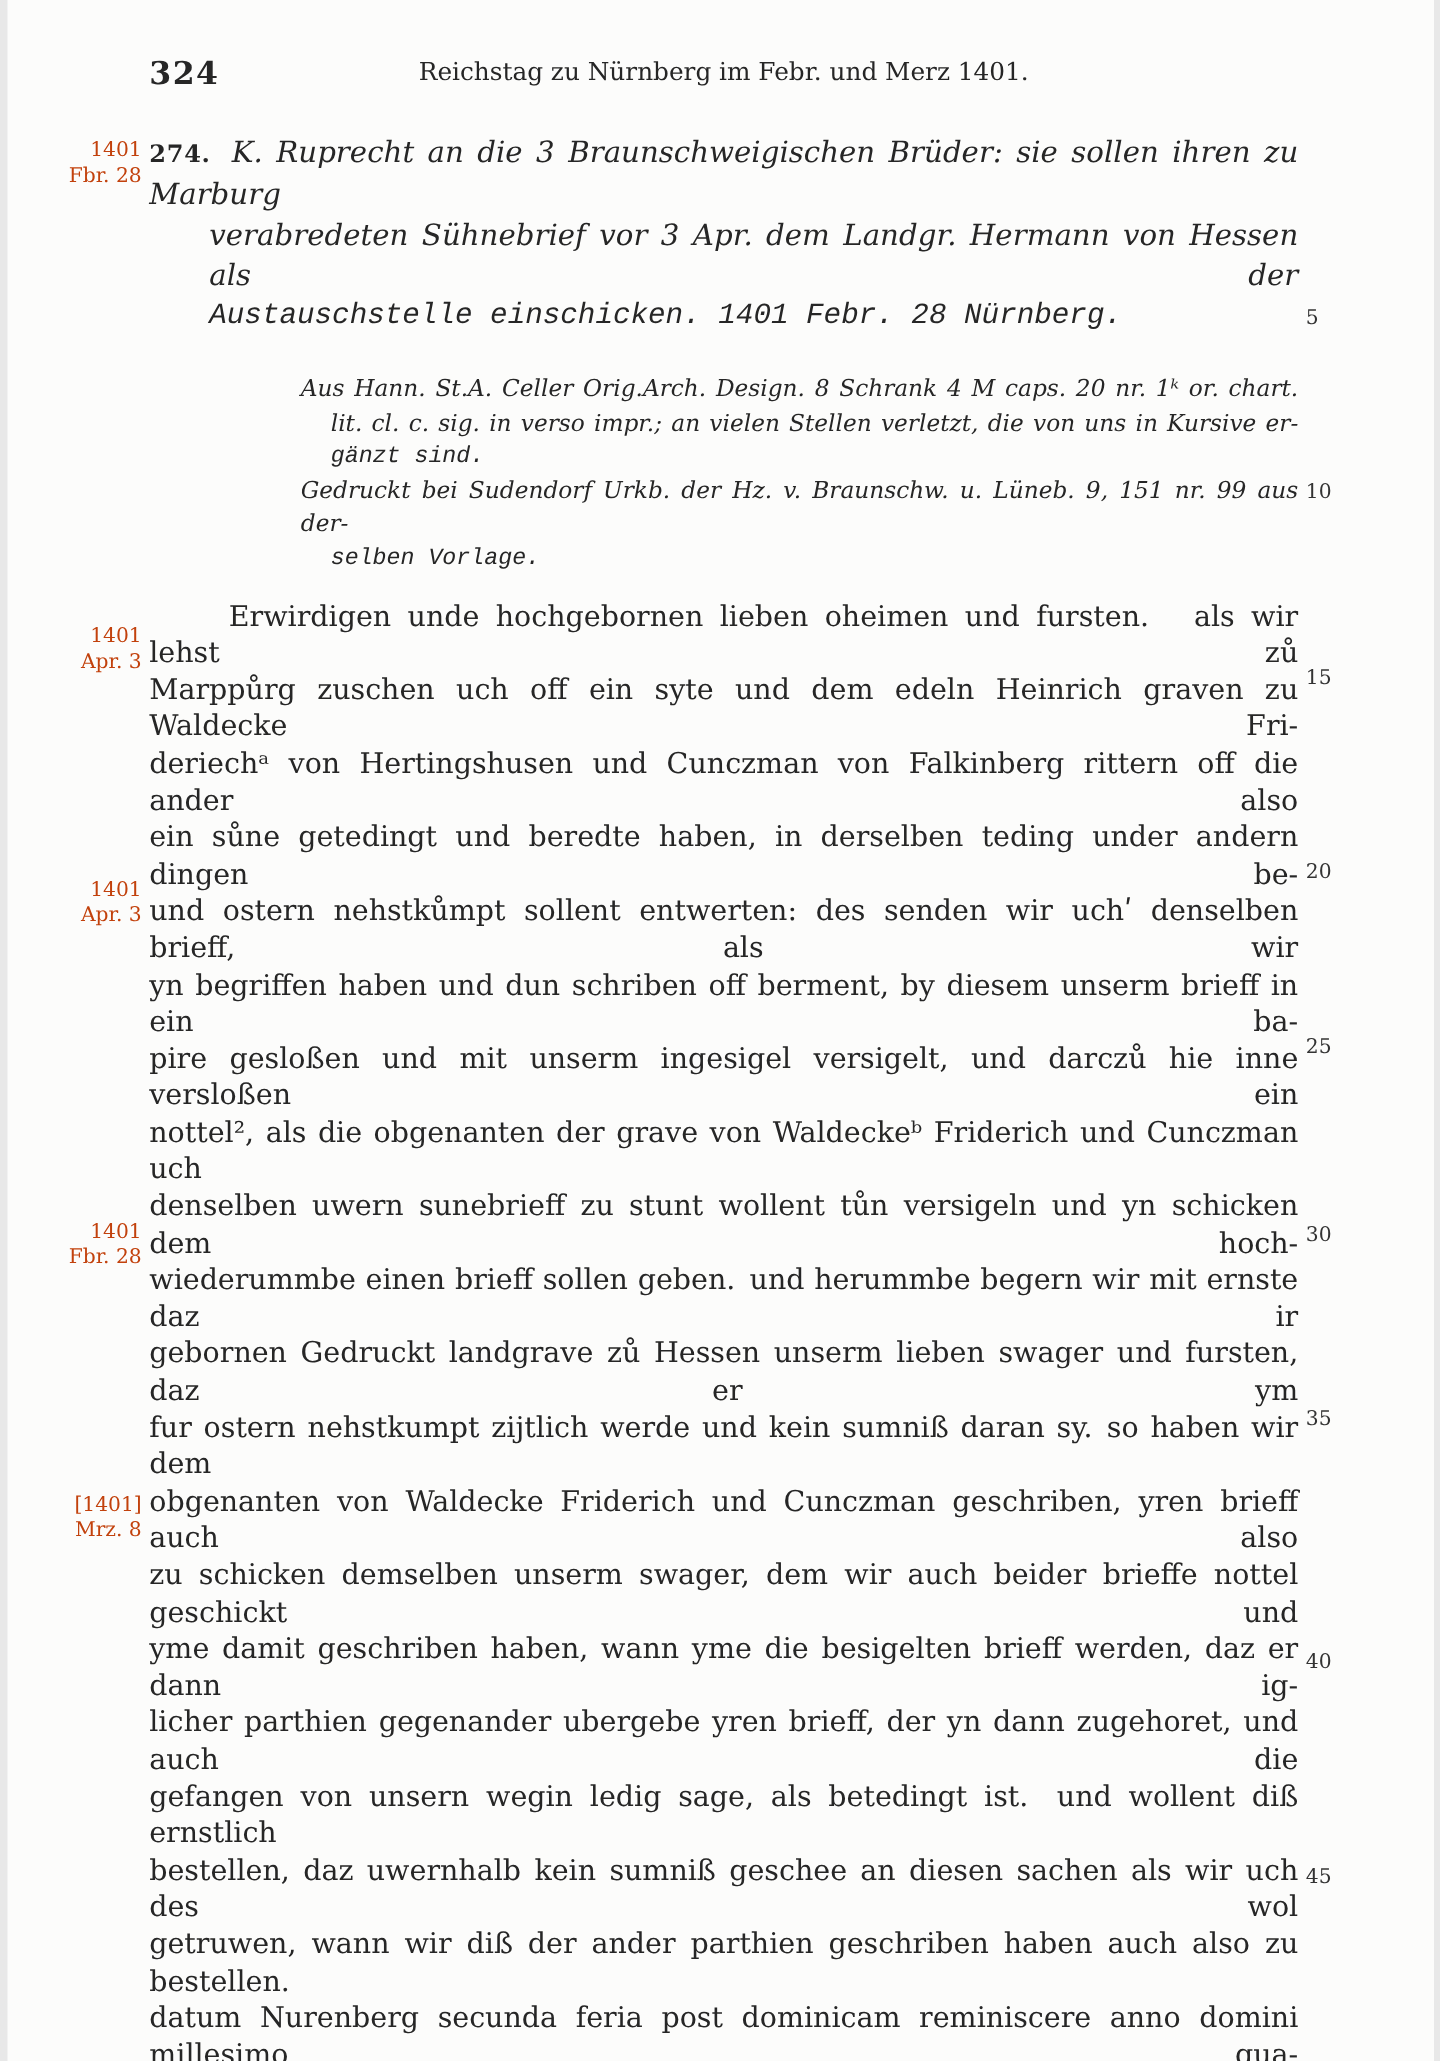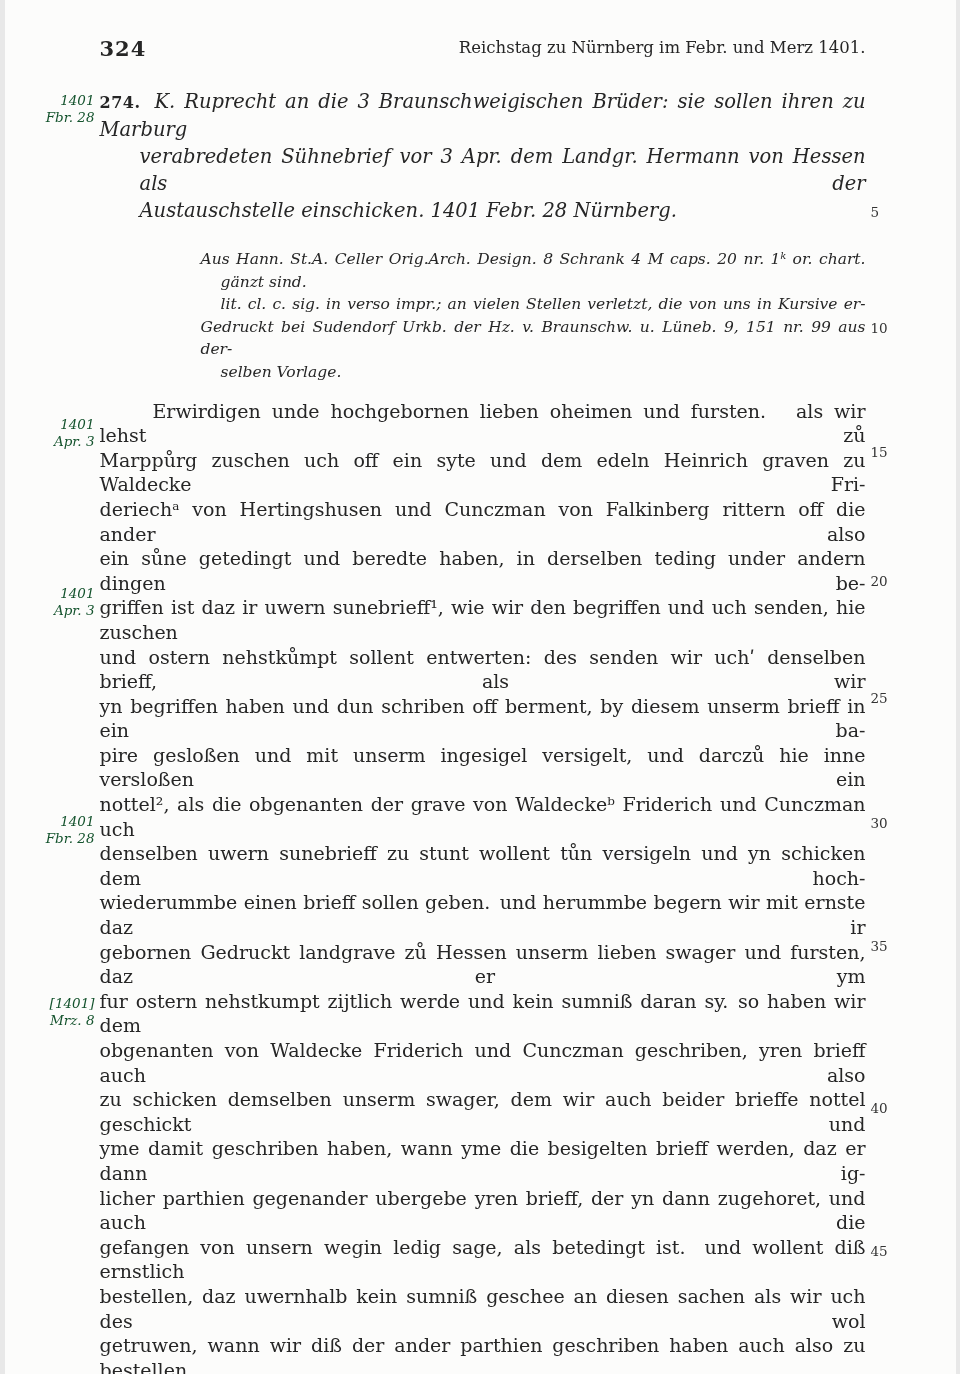--- a/index.html
+++ b/index.html
@@ -5,45 +5,45 @@
 <style>
   html,body { margin:0; padding:0; background:#e8e8e8; }
   .page {
     position:relative; width:951px; height:1374px; margin:0 auto;
     background:#fcfcfb; color:#262626; overflow:hidden;
     font-family:"DejaVu Serif","Liberation Serif",serif;
   }
   
   .header { position:absolute; top:36px; left:95px; width:766px; }
   .pagenum { position:absolute; left:0; top:0; font-size:21px; font-weight:bold; letter-spacing:1px; }
-  .running-title { text-align:right; font-size:16.5px; padding-top:2px; }
+  .running-title { text-align:center; font-size:16.5px; padding-top:2px; }
 
   
   .text-col { position:absolute; left:95px; top:88px; width:766px; }
 
   .just { text-align:justify; text-align-last:justify; }
-  .left { text-align:left; text-align-last:left; }
+  .left { text-align:left; text-align-last:left;font-family:Liberation Mono, monospace; }
 
   
   .heading { font-size:19.5px; line-height:27px; font-style:italic; }
   .h-num { font-style:normal; font-weight:bold; font-size:16px; letter-spacing:0.5px; margin-right:14px; }
   .h-cont { margin-left:40px; }
   .h-last { margin-left:40px; }
 
   
   .source { font-size:15.5px; line-height:22.6px; font-style:italic; margin-top:24px; }
   .src-first { margin-left:101px; }
   .src-cont  { margin-left:121px; }
 
   
   .body { font-size:19px; line-height:24.6px; margin-top:0; }
   .indent { text-indent:53px; }
 
   
-  .margin-note { position:absolute; left:18px; width:72px; text-align:right; font-size:13.5px; font-style:italic; line-height:16.5px; color:#14532d; }
+  .margin-note { position:absolute; left:18px; width:72px; text-align:right; font-size:13.5px; line-height:16.5px; color:#c2410c; }
   .line-no { position:absolute; left:866px; font-size:13.5px; color:#333; }
 </style>
 </head>
 <body>
 
 <div class="page">
 
   <div class="header">
     <span class="pagenum">324</span>
     <div class="running-title">Reichstag zu Nürnberg im Febr. und Merz 1401.</div>
@@ -88,34 +88,33 @@
       </div>
       <div class="h-cont">
 
       <div class="just">verabredeten Sühnebrief vor 3 Apr. dem Landgr. Hermann von Hessen als der</div>
         </div>
       <div class="h-last left">Austauschstelle einschicken. 1401 Febr. 28 Nürnberg.</div>
     </div>
 
     <div class="source">
       <div class="src-first just">Aus Hann. St.A. Celler Orig.Arch. Design. 8 Schrank 4 M caps. 20 nr. 1ᵏ or. chart.</div>
+      <div class="src-cont just">lit. cl. c. sig. in verso impr.; an vielen Stellen verletzt, die von uns in Kursive er-</div>
       <div class="src-cont left">gänzt sind.</div>
-      <div class="src-cont just">lit. cl. c. sig. in verso impr.; an vielen Stellen verletzt, die von uns in Kursive er-</div>
       <div class="src-first just">Gedruckt bei Sudendorf Urkb. der Hz. v. Braunschw. u. Lüneb. 9, 151 nr. 99 aus der-</div>
       <div class="src-cont left">selben Vorlage.</div>
     </div>
 
     <div class="body" style="margin-top:15px">
       <div class="just indent">Erwirdigen unde hochgebornen lieben oheimen und fursten.  als wir lehst zů</div>
       <div>
 
       <div class="just">Marppůrg zuschen uch off ein syte und dem edeln Heinrich graven zu Waldecke Fri-</div>
           <div class="just">deriechᵃ von Hertingshusen und Cunczman von Falkinberg rittern off die ander also</div>
           <div class="just">ein sůne getedingt und beredte haben, in derselben teding under andern dingen be-</div>
-          <div class="just">griffen ist daz ir uwern sunebrieff¹, wie wir den begriffen und uch senden, hie zuschen</div>
           <div class="just">und ostern nehstkůmpt sollent entwerten: des senden wir uchʹ denselben brieff, als wir</div>
           <div class="just">yn begriffen haben und dun schriben off berment, by diesem unserm brieff in ein ba-</div>
           <div class="just">pire gesloßen und mit unserm ingesigel versigelt, und darczů hie inne versloßen ein</div>
           <div class="just">nottel², als die obgenanten der grave von Waldeckeᵇ Friderich und Cunczman uch</div>
           <div class="just">denselben uwern sunebrieff zu stunt wollent tůn versigeln und yn schicken dem hoch-</div>
           <div class="just">wiederummbe einen brieff sollen geben. und herummbe begern wir mit ernste daz ir</div>
           <div class="just">gebornen Gedruckt landgrave zů Hessen unserm lieben swager und fursten, daz er ym</div>
           <div class="just">fur ostern nehstkumpt zijtlich werde und kein sumniß daran sy. so haben wir dem</div>
           <div class="just">obgenanten von Waldecke Friderich und Cunczman geschriben, yren brieff auch also</div>
           <div class="just">zu schicken demselben unserm swager, dem wir auch beider brieffe nottel geschickt und</div>

